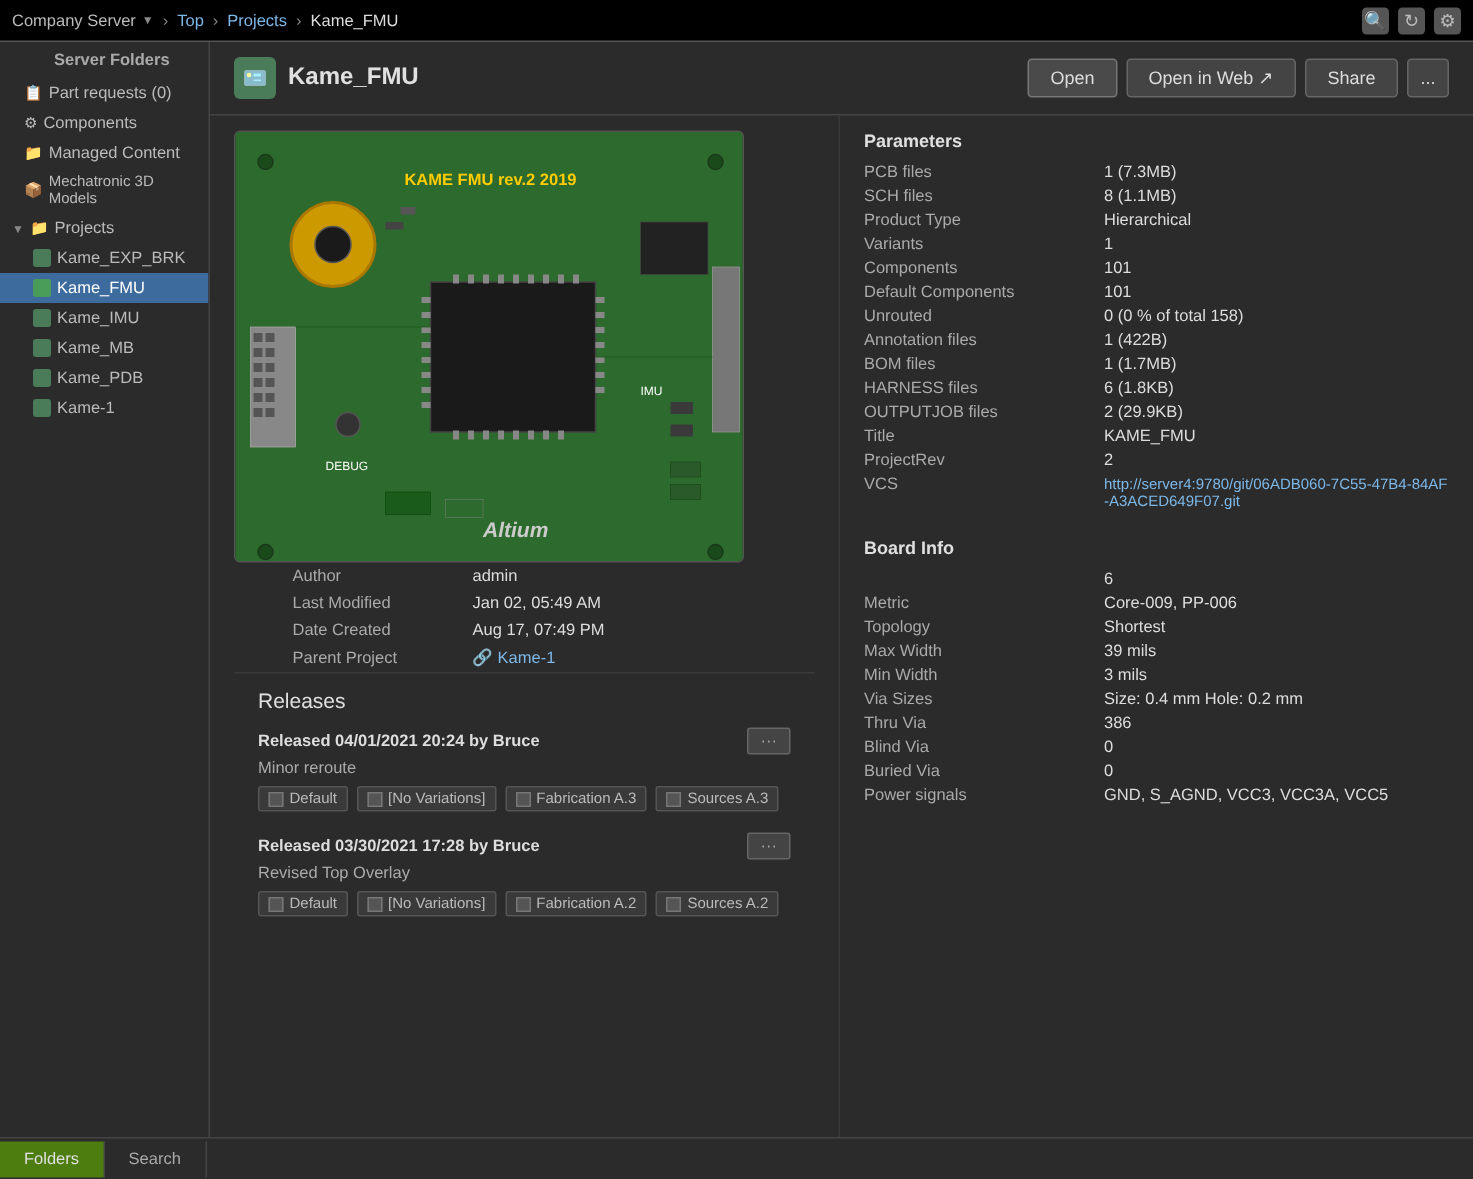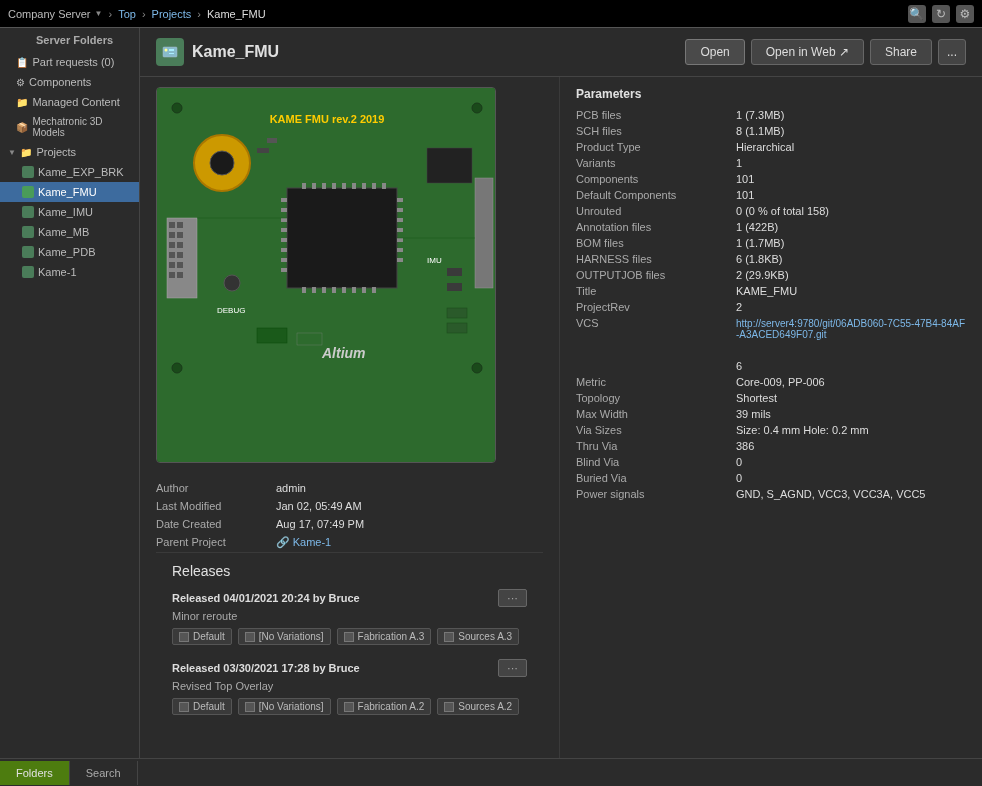--- a/index.html
+++ b/index.html
@@ -147,25 +147,24 @@
     }
     
     .left-panel {
       width: 420px;
       overflow-y: auto;
       padding: 10px 16px;
       border-right: 1px solid #3a3a3a;
     }
     .pcb-image {
       width: 340px;
-      height: 376px;
+      height: 288px;
       background: #1a3a1a;
       border: 1px solid #555;
       border-radius: 4px;
-      margin-bottom: 16px;
       position: relative;
       overflow: hidden;
     }
     
     .pcb-board {
       width: 100%; height: 100%;
       background: #2d6a2d;
       position: relative;
     }
     .meta-table {
@@ -174,20 +173,21 @@
     .meta-row {
       display: flex;
       padding: 3px 0;
       font-size: 11px;
       align-items: baseline;
     }
     .meta-label {
       width: 120px;
       color: #aaa;
       flex-shrink: 0;
+      margin-left: 39px;
     }
     .meta-value {
       color: #ddd;
       font-weight: 500;
     }
     .meta-value.link {
       color: #7db8e8;
       cursor: pointer;
     }
     
@@ -643,35 +643,40 @@
             <span class="param-label">ProjectRev</span>
             <span class="param-value">2</span>
           </div>
           <div class="param-row">
             <span class="param-label">VCS</span>
             <span class="param-value url">http://server4:9780/git/06ADB060-7C55-47B4-84AF-A3ACED649F07.git</span>
           </div>
         </div>
 
         <div class="params-section">
+          <div class="section-title">Board Info</div>
           <div class="param-row">
             <span class="param-label"></span>
             <span class="param-value">6</span>
           </div>
           <div class="param-row">
             <span class="param-label">Metric</span>
             <span class="param-value">Core-009, PP-006</span>
           </div>
           <div class="param-row">
             <span class="param-label">Topology</span>
             <span class="param-value">Shortest</span>
           </div>
           <div class="param-row">
             <span class="param-label">Max Width</span>
             <span class="param-value">39 mils</span>
+          </div>
+          <div class="param-row">
+            <span class="param-label">Min Width</span>
+            <span class="param-value">3 mils</span>
           </div>
           <div class="param-row">
             <span class="param-label">Via Sizes</span>
             <span class="param-value">Size: 0.4 mm Hole: 0.2 mm</span>
           </div>
           <div class="param-row">
             <span class="param-label">Thru Via</span>
             <span class="param-value">386</span>
           </div>
           <div class="param-row">

